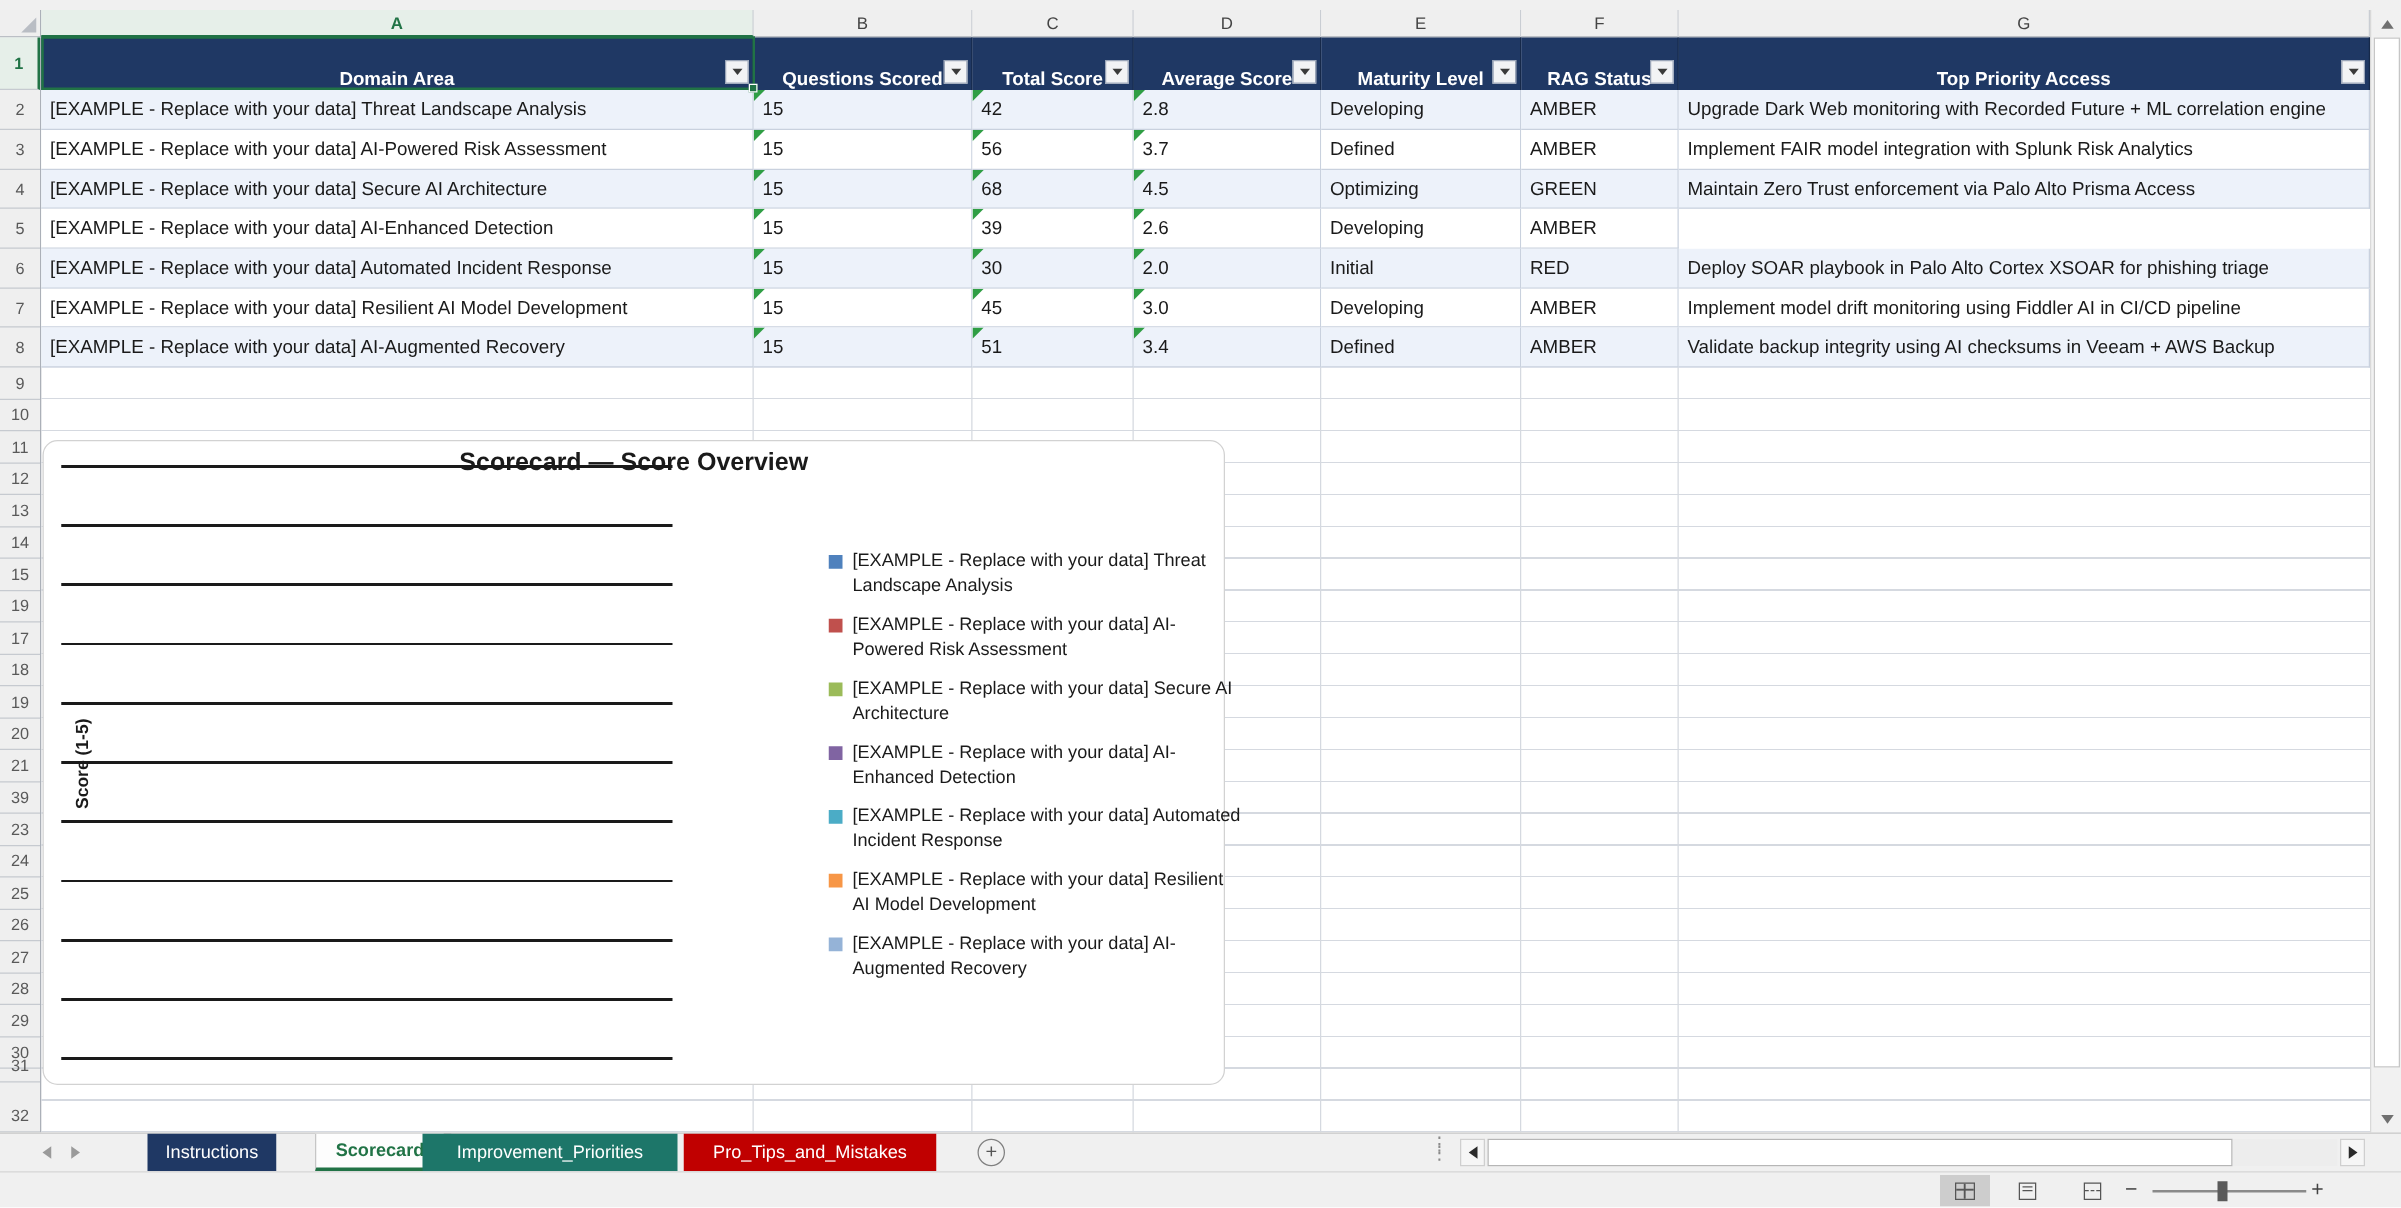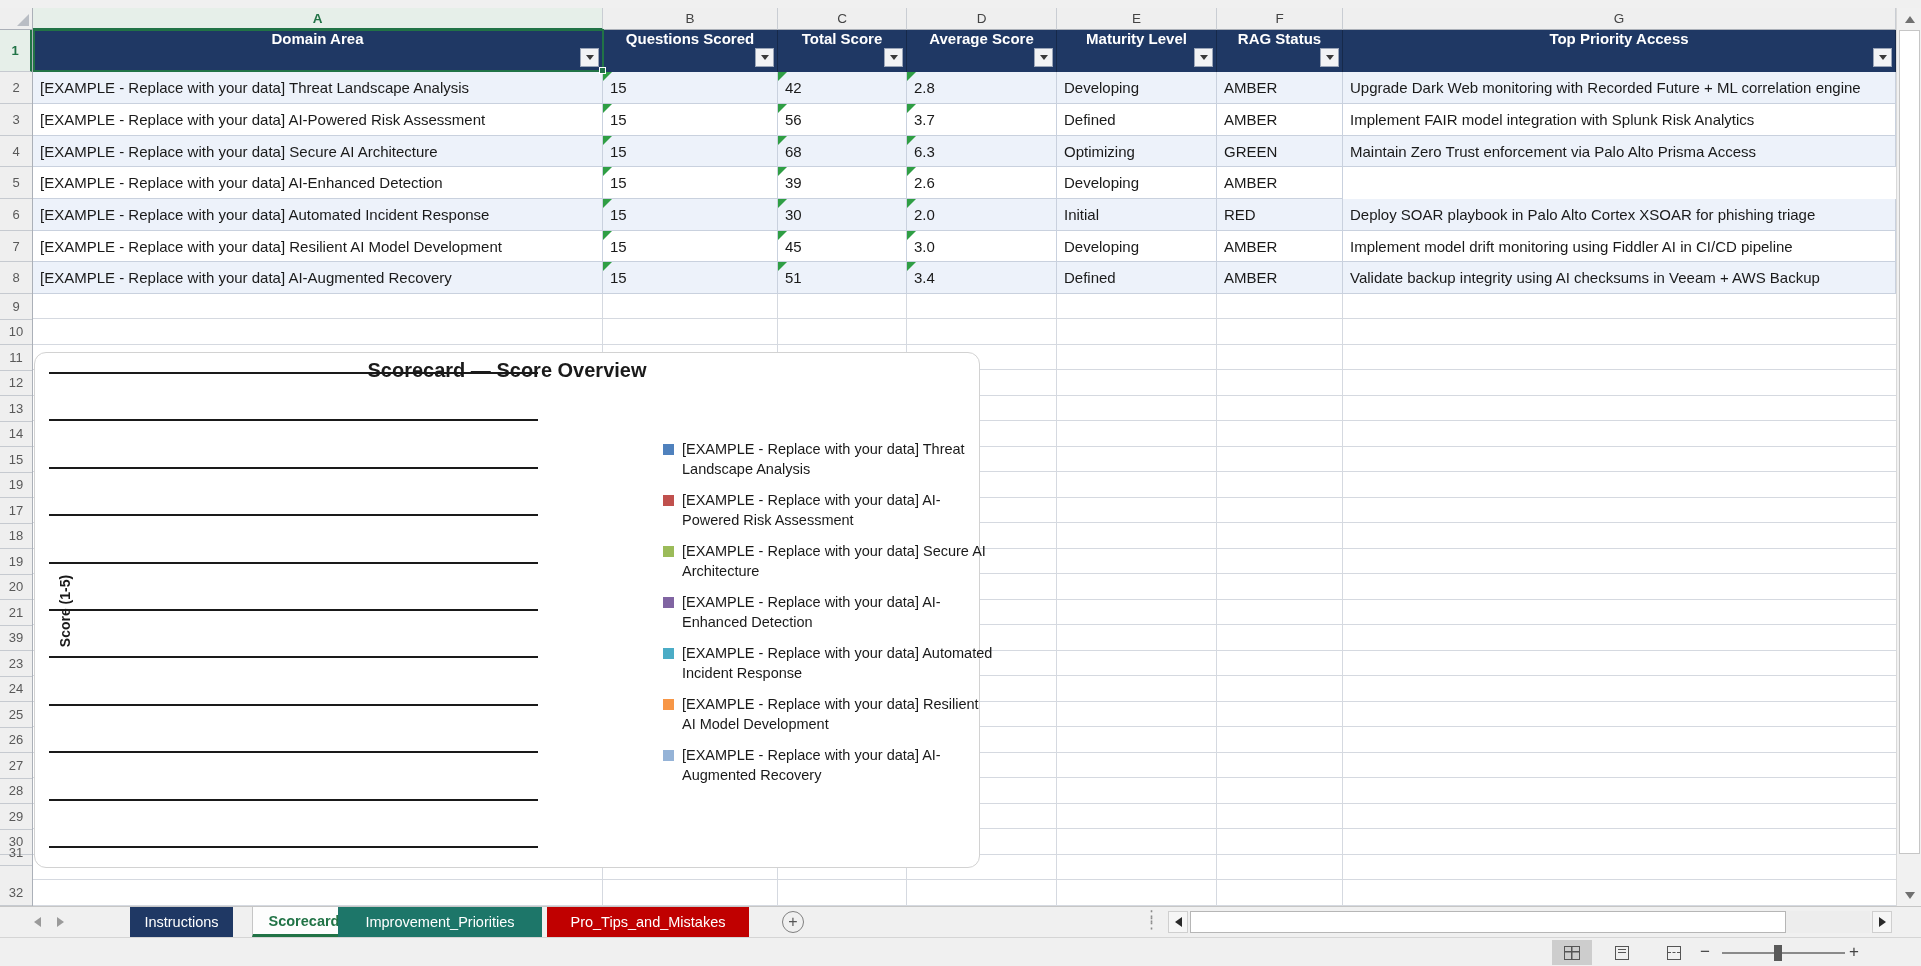--- a/index.html
+++ b/index.html
@@ -18,21 +18,21 @@
   .col-head.sel { color:#217346; font-weight:bold; background:#E6EFE9; border-bottom:2px solid #217346; }
 
   
   #gutter { position:absolute; left:0; top:30px; width:33px; height:876px; background:#EFEFEF; border-right:1px solid #ABB0B8; }
   .gut-cell { position:absolute; left:0; width:32px; display:flex; align-items:center; justify-content:center;
     font-size:13px; color:#595959; border-bottom:1px solid #C6CAD0; }
   .gut-cell.sel { color:#217346; font-weight:bold; background:#E6EFE9; border-right:2px solid #217346; }
 
   
   .hdr-cell { position:absolute; top:30px; height:42px; background:#1F3864; color:#fff; font-weight:bold; font-size:15px;
-    display:flex; align-items:flex-start; justify-content:center; border-right:1px solid #16294A; overflow:hidden; }
+    display:flex; align-items:flex-end; justify-content:center; border-right:1px solid #16294A; overflow:hidden; }
   .filter-btn { position:absolute; right:3px; bottom:5px; width:19px; height:19px; background:#F2F3F5;
     border:1px solid #9AA5B8; display:flex; align-items:center; justify-content:center; }
   .filter-btn::after { content:""; border-left:4px solid transparent; border-right:4px solid transparent; border-top:5px solid #3A3A3A; }
 
   
   .sel-border { position:absolute; left:33px; top:29px; width:571px; height:43px; border:2px solid #217346; pointer-events:none; z-index:4; }
   .fill-handle { position:absolute; right:-4px; bottom:-4px; width:7px; height:7px; background:#217346; border:1px solid #fff; }
 
   
   .row { position:absolute; left:33px; width:1863px; }
@@ -228,21 +228,21 @@
     <div class="cell cc tri">56</div>
     <div class="cell cd tri">3.7</div>
     <div class="cell ce">Defined</div>
     <div class="cell cf">AMBER</div>
     <div class="cell cg">Implement FAIR model integration with Splunk Risk Analytics</div>
   </div>
   <div class="row band" style="top:136px;height:31px">
     <div class="cell ca">[EXAMPLE - Replace with your data] Secure AI Architecture</div>
     <div class="cell cb tri">15</div>
     <div class="cell cc tri">68</div>
-    <div class="cell cd tri">6.3</div>
+    <div class="cell cd tri">4.5</div>
     <div class="cell ce">Optimizing</div>
     <div class="cell cf">GREEN</div>
     <div class="cell cg">Maintain Zero Trust enforcement via Palo Alto Prisma Access</div>
   </div>
   <div class="row" style="top:167px;height:32px">
     <div class="cell ca">[EXAMPLE - Replace with your data] AI-Enhanced Detection</div>
     <div class="cell cb tri">15</div>
     <div class="cell cc tri">39</div>
     <div class="cell cd tri">2.6</div>
     <div class="cell ce">Developing</div>
@@ -326,21 +326,21 @@
     <div class="v-down">
         <span class="tri-dn"></span>
       </div>
   </div>
 
   <div id="tabbar">
     <div class="nav-arrows">
       <span class="tri-l"></span>
       <span class="tri-r"></span>
     </div>
-    <div class="tab" style="left:130px;width:103px;background:#1F3864">Instructions</div>
+    <div class="tab" style="left:118px;width:103px;background:#1F3864">Instructions</div>
     <div class="tab tab-active" style="left:224px;width:109px">Scorecard</div>
     <div class="tab" style="left:338px;width:204px;background:#1D7669">Improvement_Priorities</div>
     <div class="tab" style="left:547px;width:202px;background:#C00000">Pro_Tips_and_Mistakes</div>
     <div class="add-sheet">+</div>
     <div class="dots">⋮<br>⋮</div>
     <div class="h-left"></div>
     <div class="h-track">
       <div class="h-thumb"></div>
     </div>
     <div class="h-right"></div>

